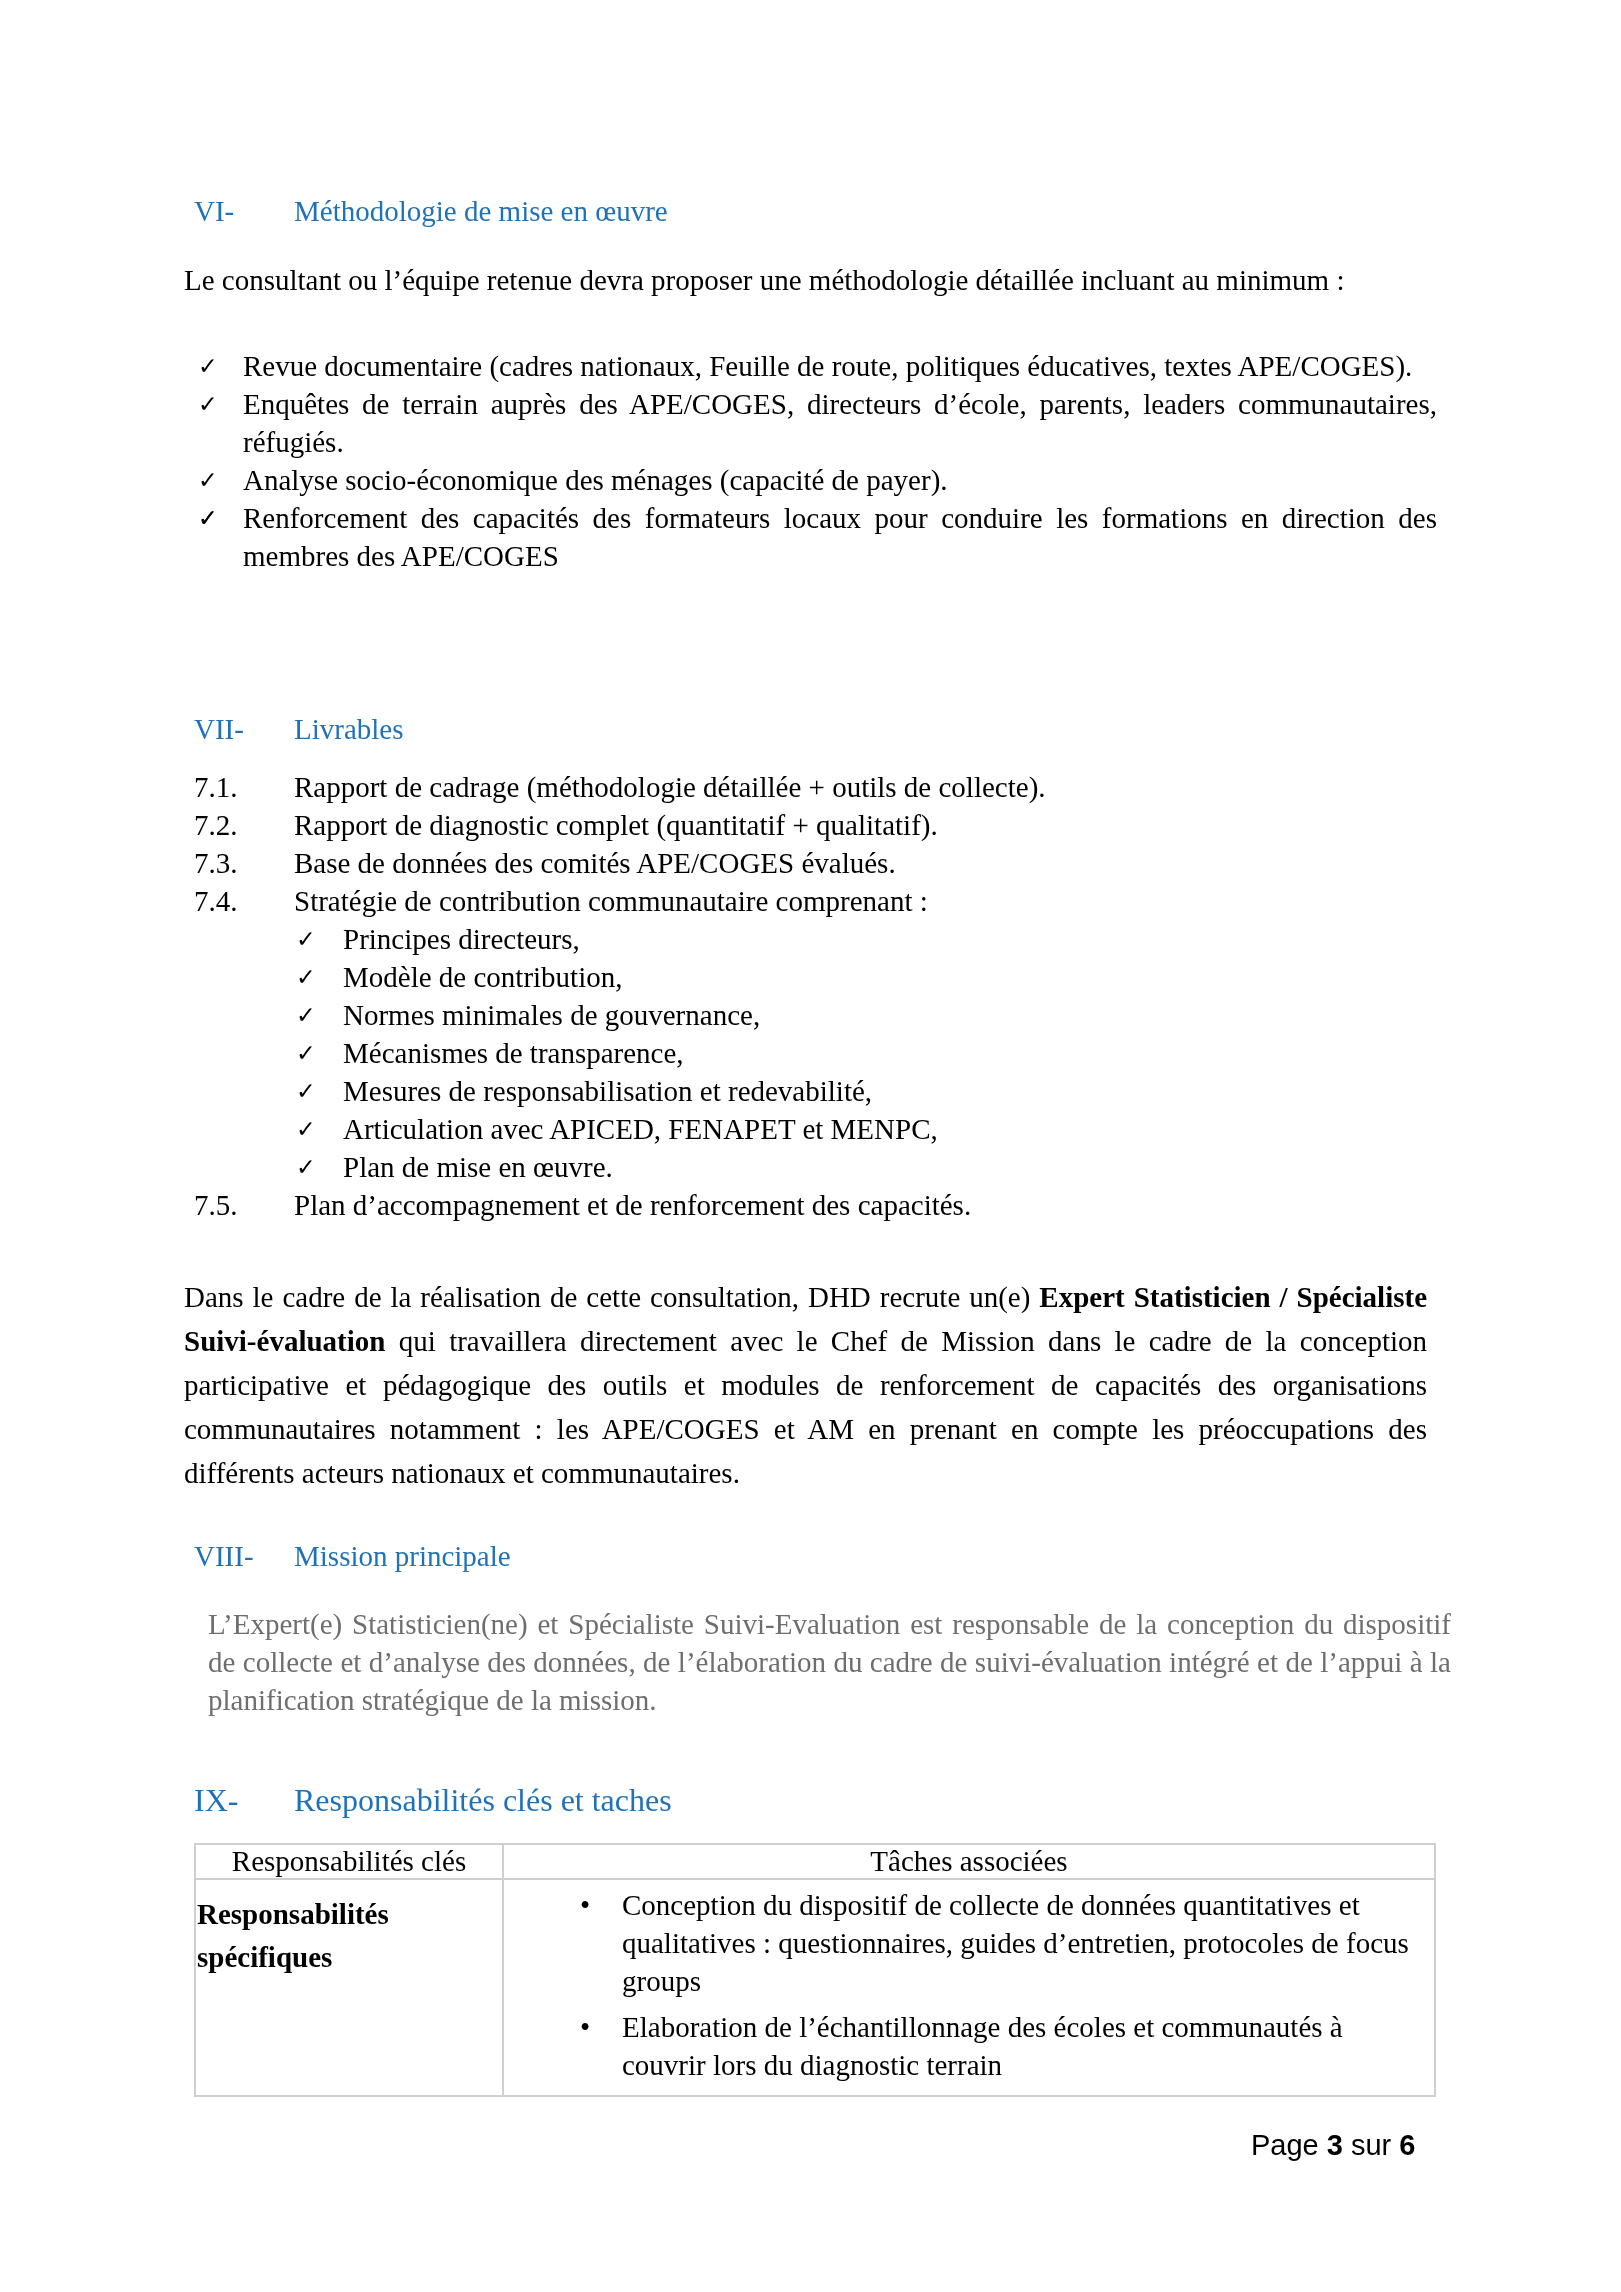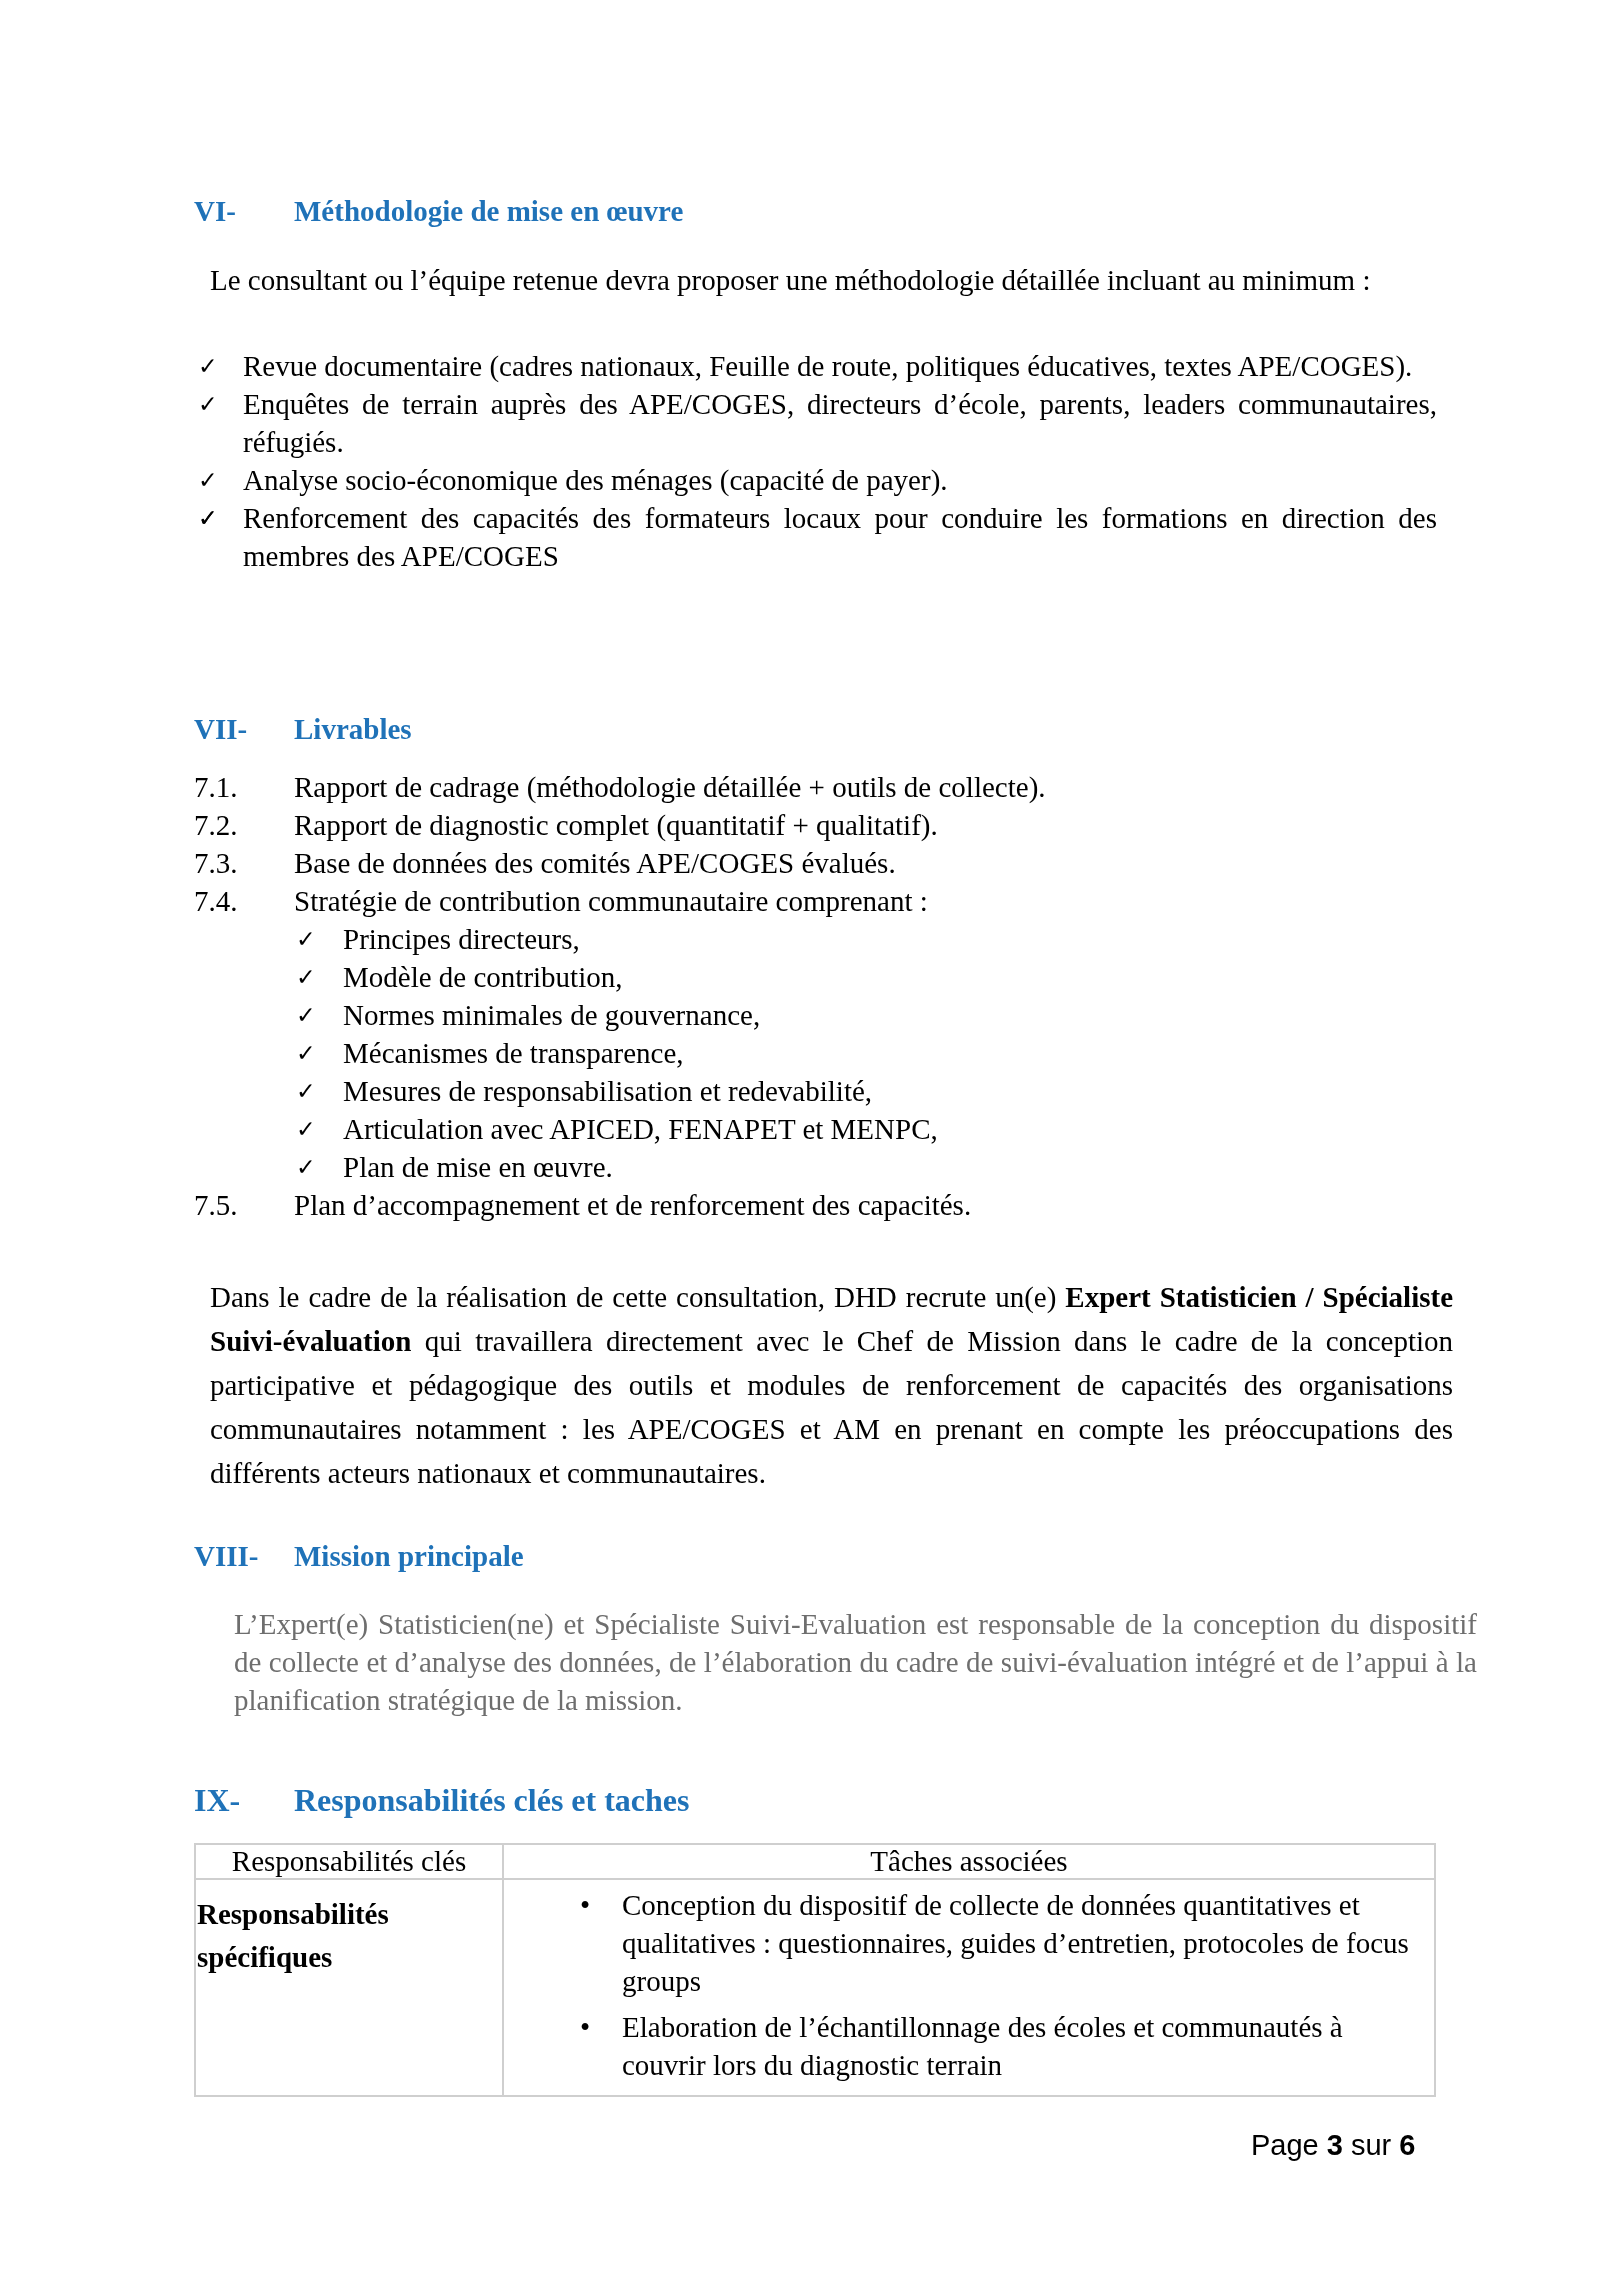--- a/index.html
+++ b/index.html
@@ -1,23 +1,23 @@
 <!DOCTYPE html>
 <html><head>
 <meta charset="utf-8">
 <style>
   html, body { margin: 0; padding: 0; background: #ffffff; }
   body { width: 1621px; height: 2293px; position: relative; overflow: hidden;
          font-family: "Liberation Serif", "DejaVu Serif", serif; color: #000; }
   .page { position: absolute; left: 0; top: 0; width: 1621px; height: 2293px; }
-  .h { position: absolute; left: 194px; color: #1f72b8; font-weight: bold; font-size: 29px; line-height: 35px; }
+  .h { position: absolute; left: 194px; color: #1f72b8; font-weight: normal; font-size: 29px; line-height: 35px; }
   .h .num { display: inline-block; width: 100px; }
   .h.big { font-size: 32px; line-height: 41px; }
   .h.big .num { width: 100px; }
-  .p { position: absolute; left: 210px; width: 1243px; font-size: 29px; line-height: 38px; text-align: justify; }
+  .p { position: absolute; left: 184px; width: 1243px; font-size: 29px; line-height: 38px; text-align: justify; }
   .p.loose { line-height: 44px; }
   .p.gray { color: #6e6e6e; }
   ul.check { position: absolute; left: 194px; width: 1243px; margin: 0; padding: 0; list-style: none; font-size: 29px; line-height: 38px; }
   ul.check li { position: relative; padding-left: 49px; text-align: justify; }
   .ck { position: absolute; left: 3.9px; top: 0; font-family: "DejaVu Sans", sans-serif; font-size: 23.5px; }
   ol.deliv { position: absolute; left: 194px; width: 1243px; margin: 0; padding: 0; list-style: none; font-size: 29px; line-height: 38px; }
   ol.deliv > li { position: relative; padding-left: 100px; }
   ol.deliv .n { position: absolute; left: 0; top: 0; }
   ol.deliv ul { margin: 0; padding: 0; list-style: none; }
   ol.deliv ul li { position: relative; padding-left: 49px; }

